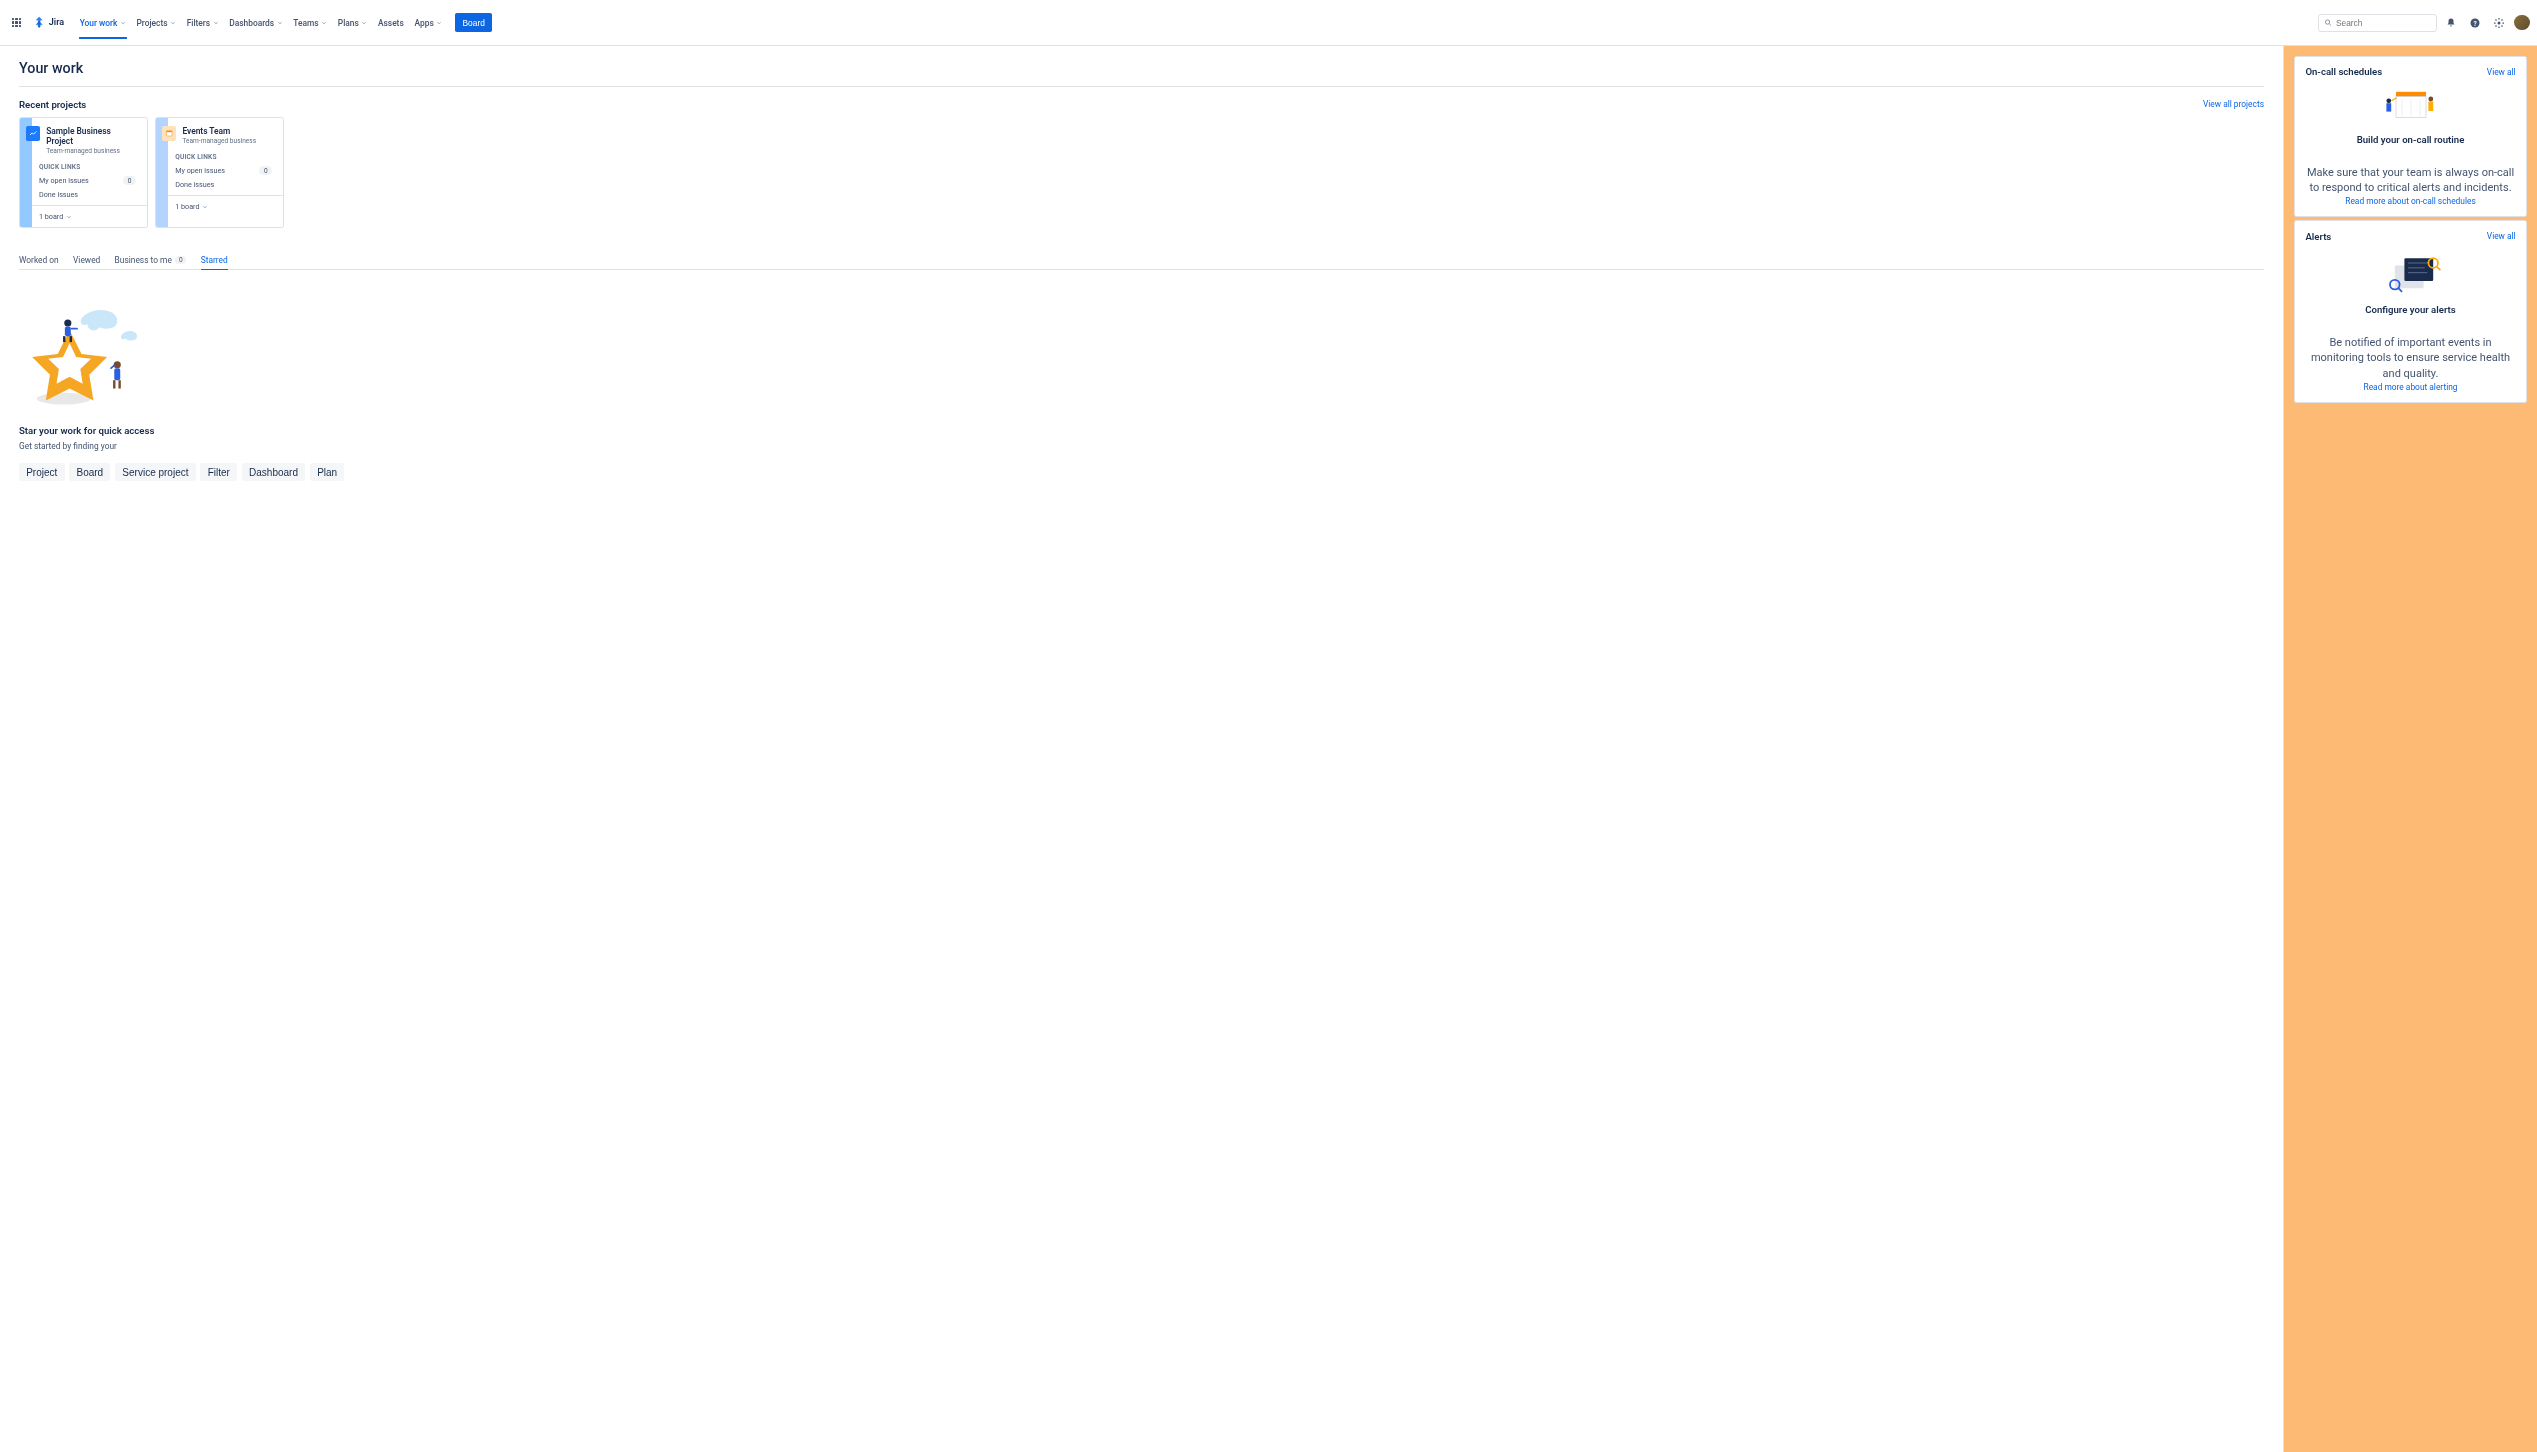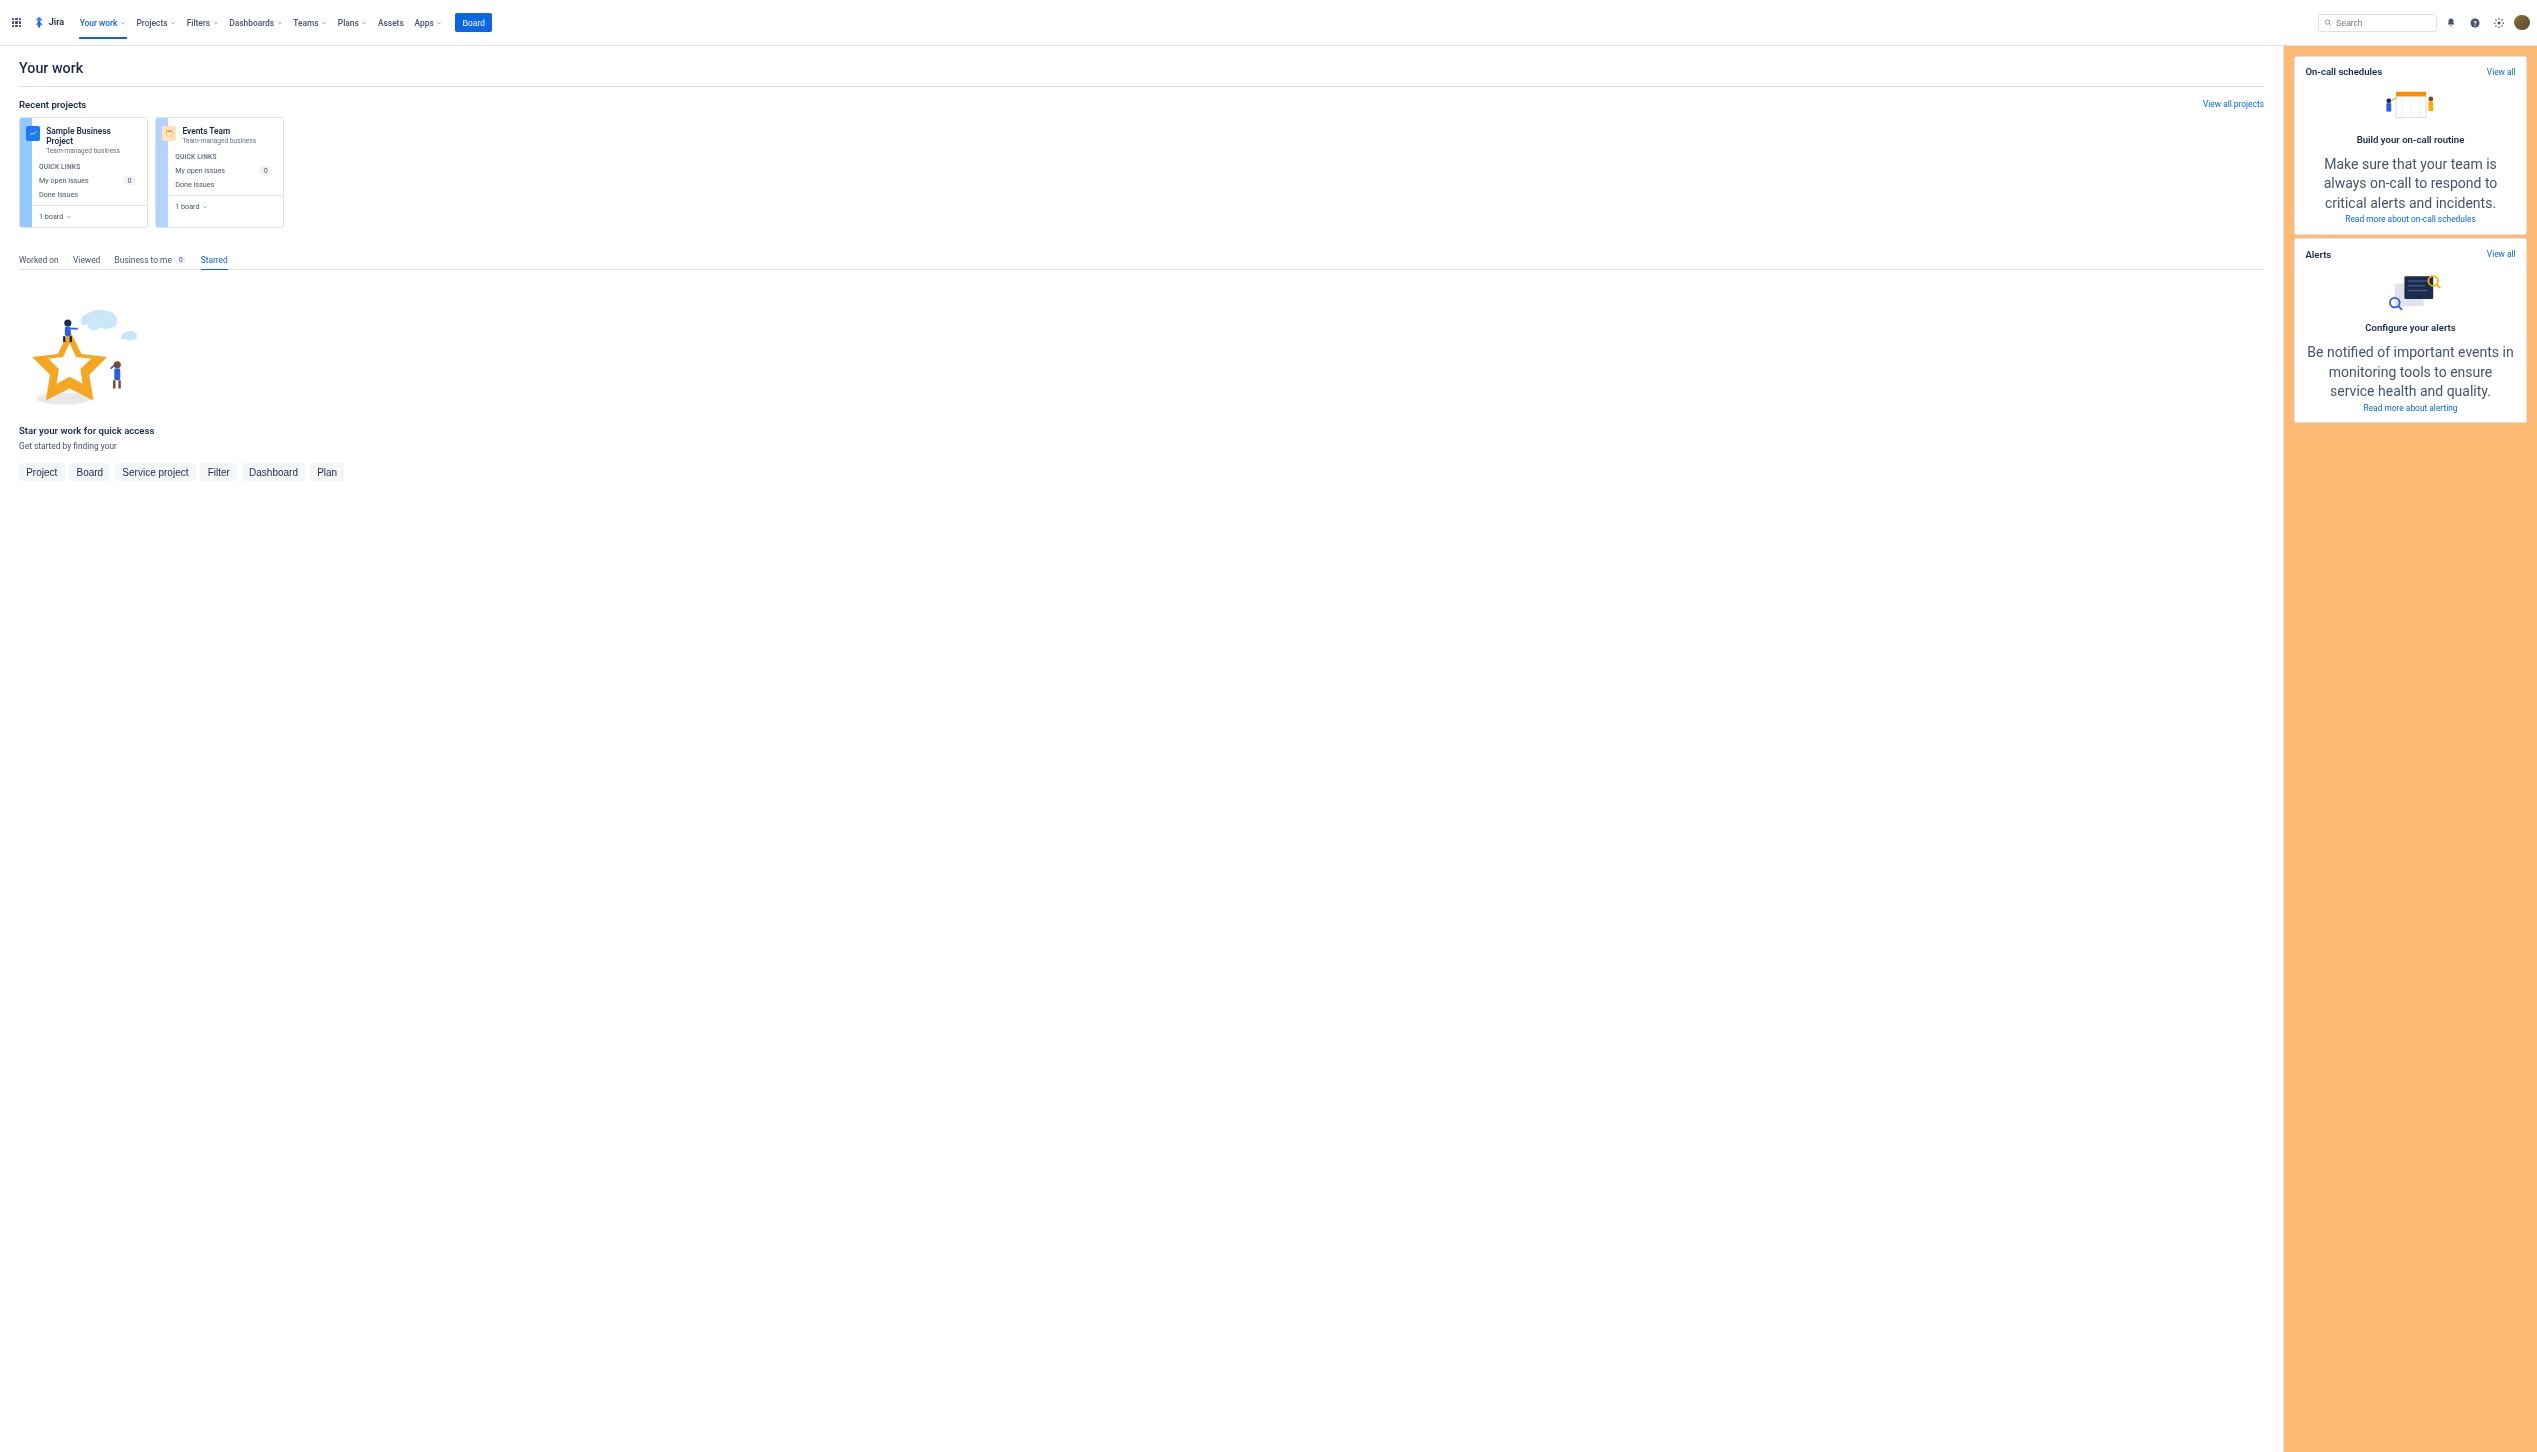--- a/index.html
+++ b/index.html
@@ -196,21 +196,21 @@
   background: #fff; border: 0.6px solid #DFE1E6; border-radius: 2.4px;
   padding: 9.6px 10.8px;
 }
 .side-head {
   display: flex; justify-content: space-between; align-items: center;
   margin-bottom: 6px;
 }
 .side-title { font-size: 9.6px; font-weight: 600; color: #172B4D; }
 .side-illus { display: flex; justify-content: center; padding: 3.6px 0 6px; }
 .side-card h3 { font-size: 9.6px; font-weight: 600; text-align: center; color: #172B4D; margin-top: 4.8px; }
-.side-desc { font-size: 14px; color: #44546F; text-align: center; margin-top: 10px; line-height: 1.4; }
+.side-desc { font-size: 11px; color: #44546F; text-align: center; margin-top: 20px; line-height: 1.4; }
 .side-link { display: block; text-align: center; color: #0C66E4; font-size: 8.4px; margin-top: 1px; cursor: pointer; }
 svg { display: block; }
 </style>
 </head>
 <body>
 
 <div class="topnav">
   <div class="app-switcher">
     <div class="dots-grid">
         <span></span>

